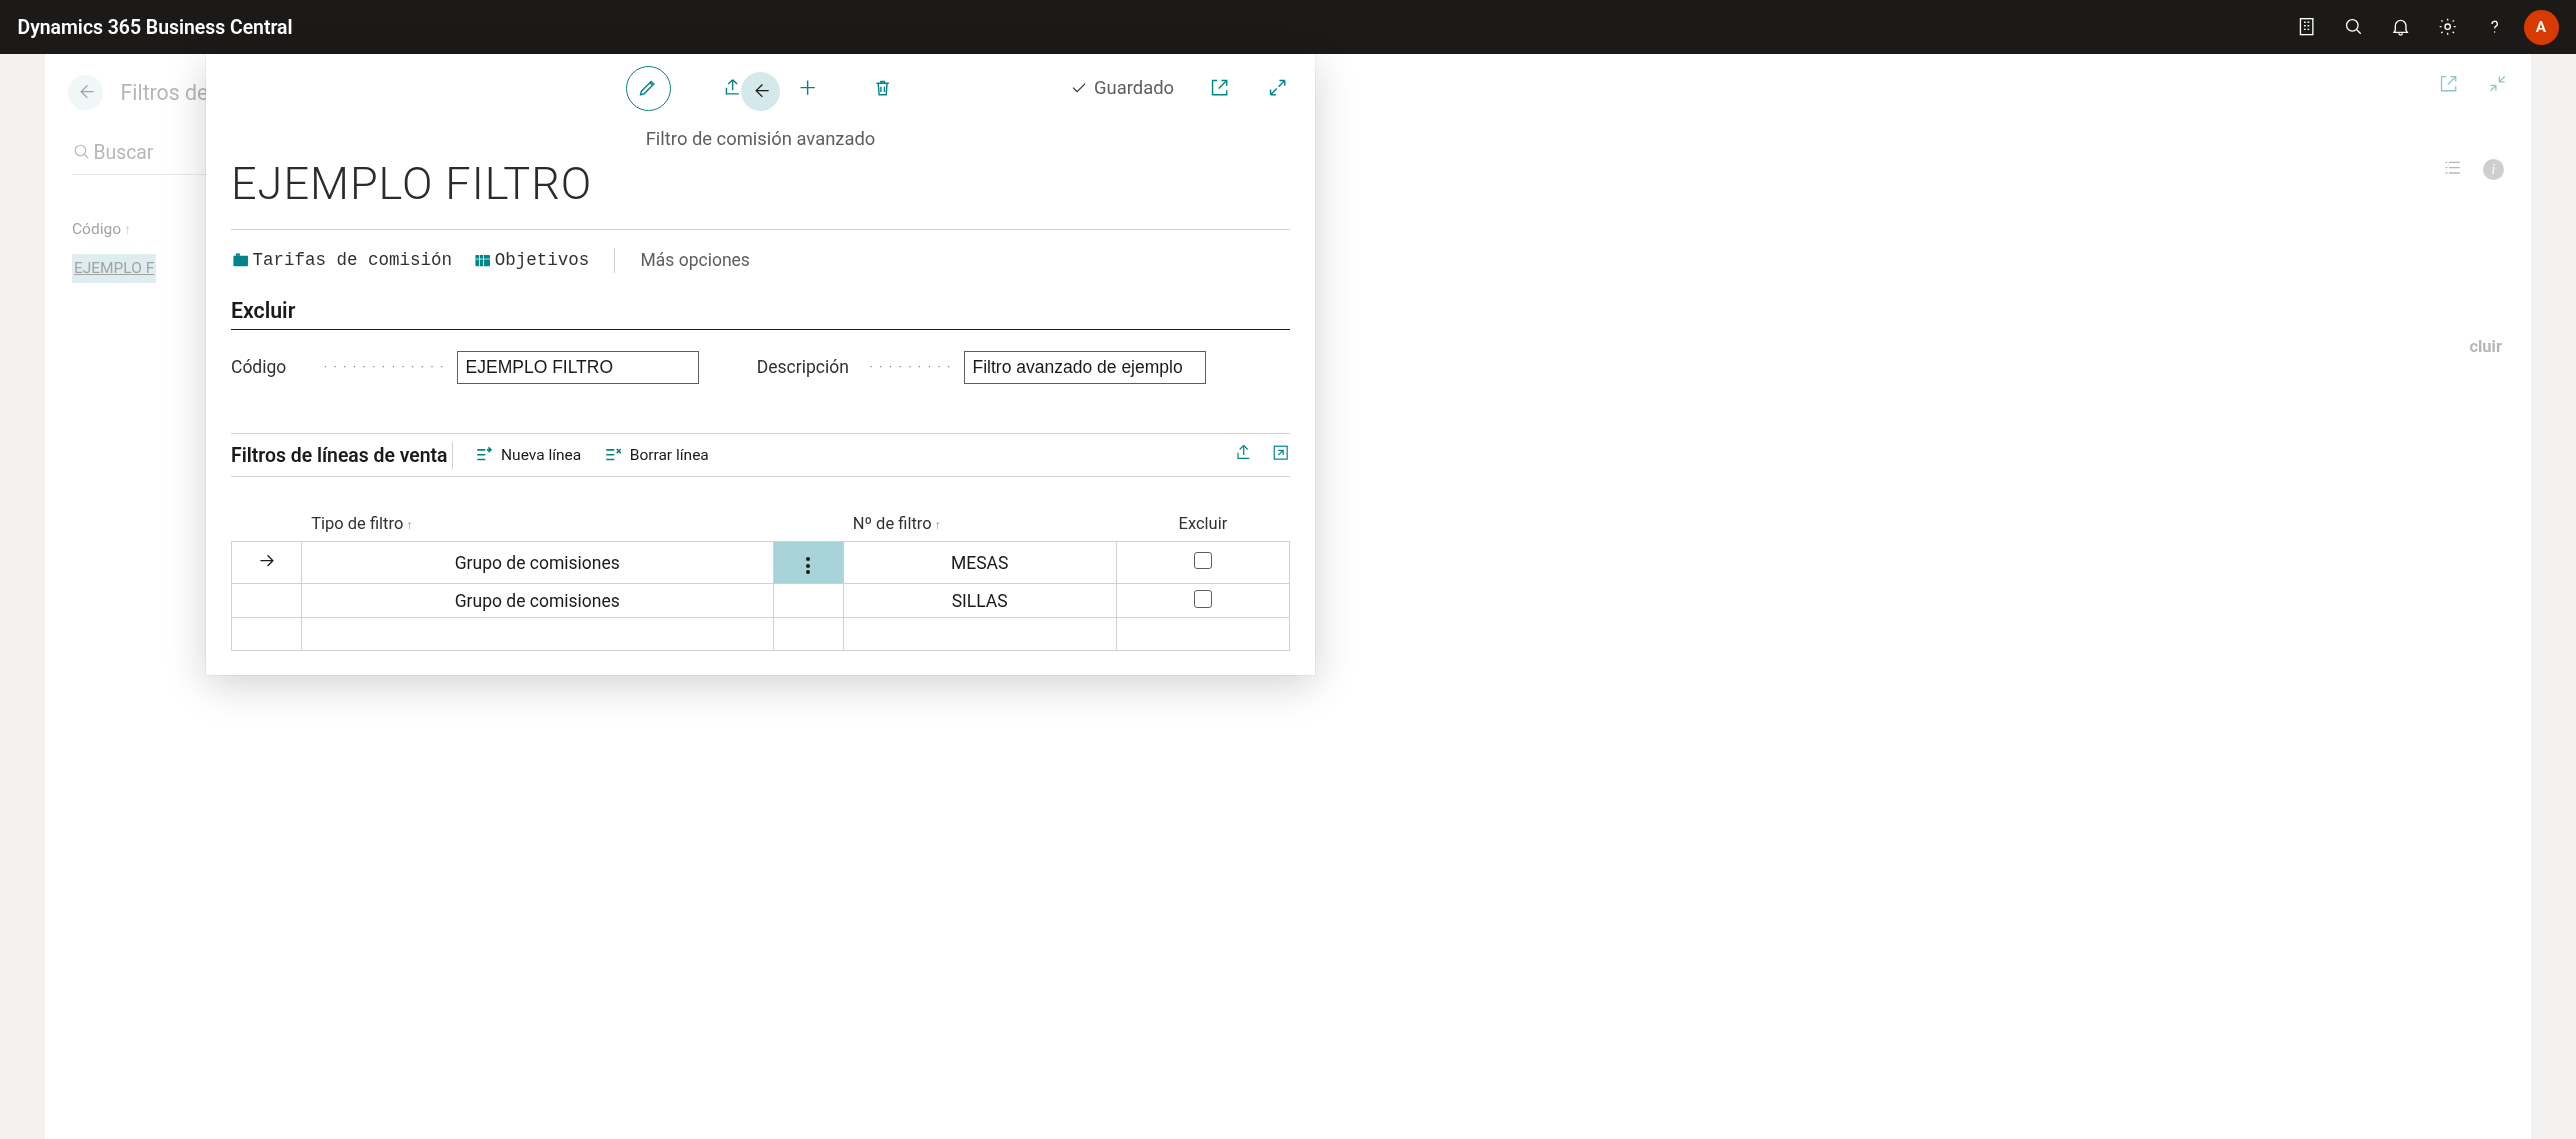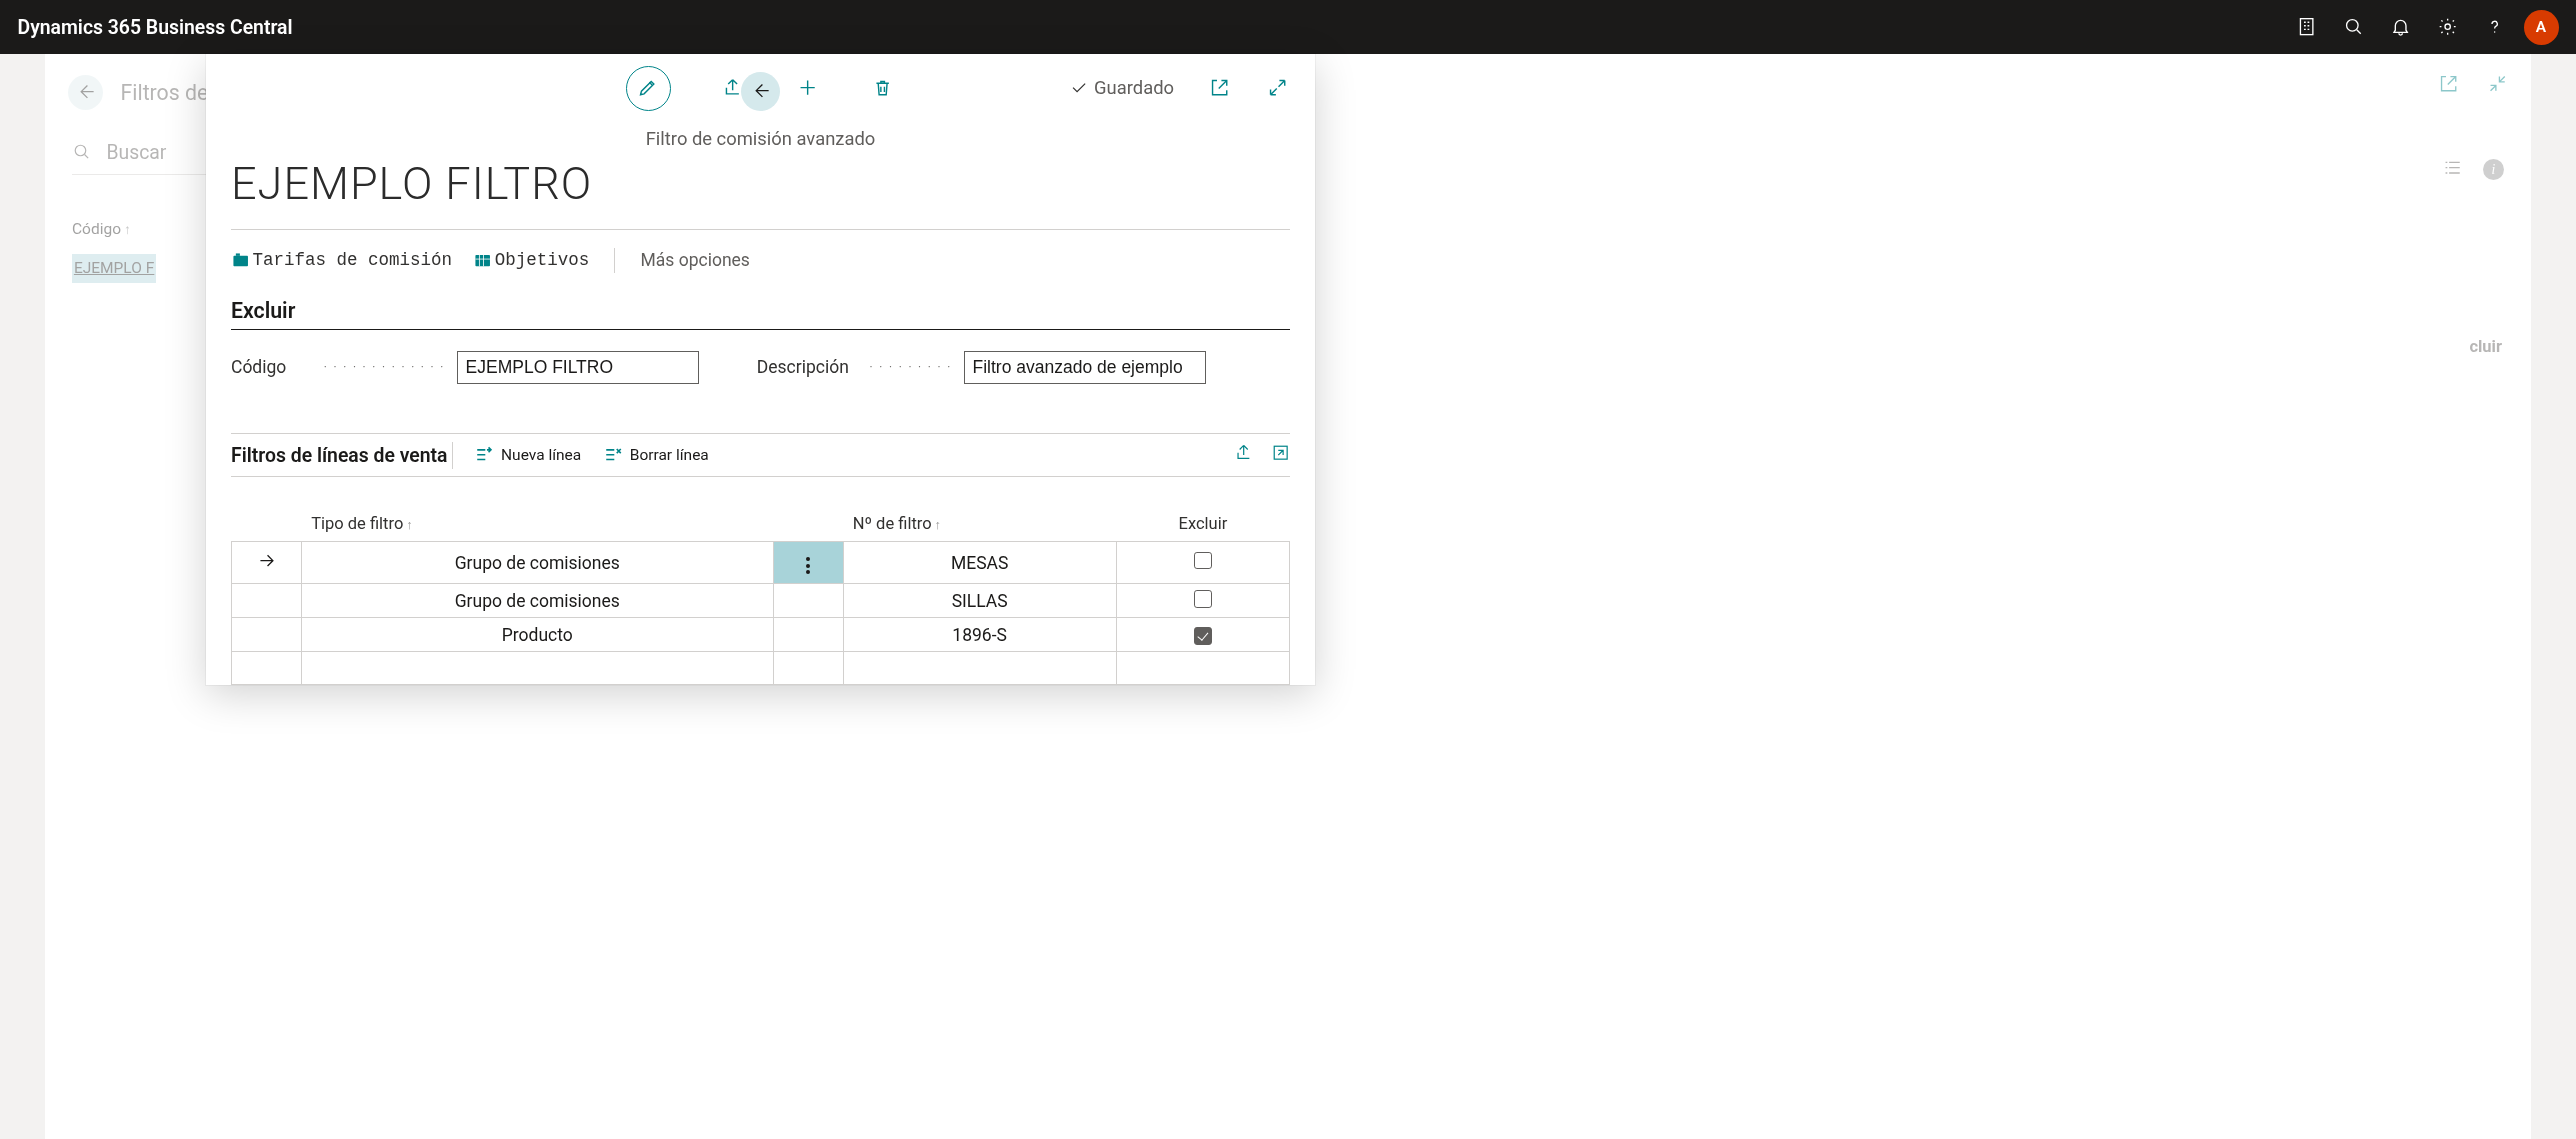--- a/index.html
+++ b/index.html
@@ -79,21 +79,21 @@
   .back-arrow-btn svg{width:21.3px;height:21.3px;stroke:#323130;fill:none;stroke-width:1.5;}
   .back-title{font-size:21.3px;color:var(--muted);}
   .back-actions-right{
     position:absolute; right:23px; top:19.4px; display:flex; gap:27px; align-items:center;
     color:var(--teal);
   }
   .back-actions-right svg{width:21.3px;height:21.3px;stroke:var(--teal);fill:none;stroke-width:1.5;}
 
   .back-body{padding:0 27px;}
   .back-search{
-    display:flex;align-items:center;gap:15px;
+    display:flex;align-items:center;gap:2px;
     height:45px;border-bottom:1px solid var(--border);
     color:var(--muted);font-size:19.4px;width:252px;
   }
   .back-search svg{width:19.4px;height:19.4px;fill:none;stroke:var(--muted);stroke-width:1.5;}
 
   .back-list-content{margin-top:45px;}
   .back-col-head{font-size:15.5px;color:#323130;}
   .back-col-arrow{font-size:13.6px;opacity:.6;margin-left:2.9px;}
   .back-row{
     margin-top:15.5px;
@@ -493,27 +493,20 @@
               <td>MESAS</td>
               <td class="center"><span class="chk"></span></td>
             </tr>
             <tr>
               <td class="row-pointer"></td>
               <td>Grupo de comisiones</td>
               <td class="row-menu"></td>
               <td>SILLAS</td>
               <td class="center"><span class="chk"></span></td>
             </tr>
-            <tr>
-              <td class="row-pointer"></td>
-              <td>Producto</td>
-              <td class="row-menu"></td>
-              <td>1896-S</td>
-              <td class="center"><span class="chk checked"></span></td>
-            </tr>
             <tr class="empty">
               <td class="row-pointer"></td>
               <td></td>
               <td class="row-menu"></td>
               <td></td>
               <td class="center"></td>
             </tr>
           </tbody>
       </table>
     </div>

